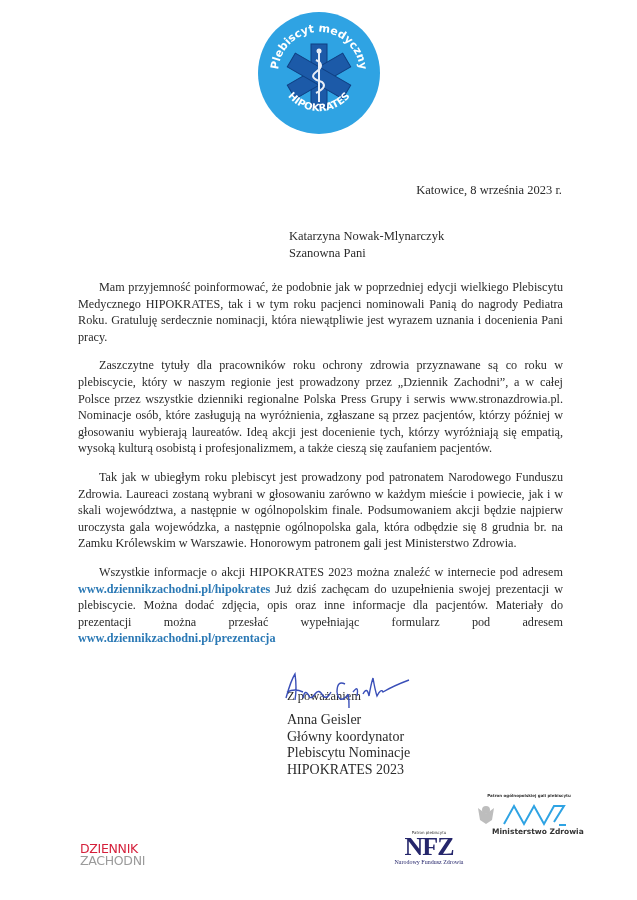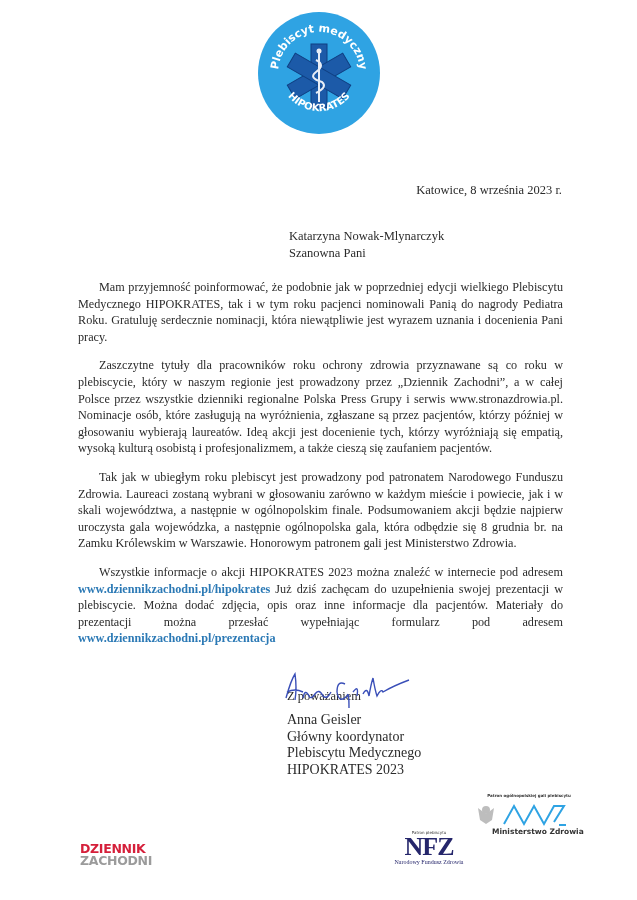--- a/index.html
+++ b/index.html
@@ -9,21 +9,21 @@
   .date { position: absolute; right: 75px; top: 183px; font-size: 12.5px; }
   .addressee { position: absolute; left: 289px; top: 228px; font-size: 12.5px; line-height: 17px; }
   .body { position: absolute; left: 78px; top: 267px; width: 485px; font-size: 12.2px; line-height: 16.6px; }
   .body p { margin: 12px 0 7px 0; text-align: justify; text-indent: 21px; }
   .body p.last { text-align: left; }
   .link { color: #2b79b5; font-weight: bold; }
   .closing { position: absolute; left: 287px; top: 688px; font-size: 12.5px; line-height: 16.5px; }
   .signature { position: absolute; left: 283px; top: 670px; width: 130px; height: 40px; }
   .signer { position: absolute; left: 287px; top: 712px; font-size: 14px; line-height: 16.5px; }
   .dz-logo { position: absolute; left: 80px; top: 843px; font-family: "DejaVu Sans", sans-serif;
-             font-weight: bold; font-size: 12.5px; line-height: 12px; letter-spacing: -0.3px; }
+             font-weight: normal; font-size: 12.5px; line-height: 12px; letter-spacing: -0.3px; }
   .dz-logo .r { color: #d51f3a; display: block; }
   .dz-logo .g { color: #9b9b9b; display: block; }
   .nfz { position: absolute; left: 382px; top: 830px; width: 94px; text-align: center; }
   .nfz .cap { font-family: "DejaVu Sans", sans-serif; font-size: 4px; color: #333; }
   .nfz .big { font-family: "Liberation Serif", serif; font-weight: bold; font-size: 26px; color: #25266b; line-height: 24px; letter-spacing: -1px; }
   .nfz .sub { font-family: "Liberation Serif", serif; font-size: 6px; color: #25266b; }
   .mz { position: absolute; left: 474px; top: 793px; width: 110px; font-weight: bold; }
   .mz .cap { font-family: "DejaVu Sans", sans-serif; font-size: 4px; color: #333; text-align: center; }
   .mz .sub { font-family: "DejaVu Sans", sans-serif; font-size: 7.5px; color: #333; position: absolute; left: 18px; top: 34px; white-space: nowrap; }
 </style>
@@ -71,21 +71,21 @@
 <div class="closing">Z poważaniem</div>
 
 <svg class="signature" viewBox="0 0 130 40">
   <path d="M 3 28 Q 8 10 12 4 Q 14 18 12 30 M 4 22 Q 12 18 20 22 M 20 28 Q 22 18 26 26 Q 28 30 32 24 Q 36 18 40 26 Q 44 30 48 22" fill="none" stroke="#3a4fb8" stroke-width="1.4"></path>
   <path d="M 62 14 Q 54 10 54 22 Q 56 34 64 26 Q 66 20 66 38 M 70 22 Q 76 14 74 26 M 80 24 Q 84 16 86 26 Q 88 14 90 8 Q 92 20 94 26 Q 98 18 100 22 Q 110 16 126 10" fill="none" stroke="#3a4fb8" stroke-width="1.4"></path>
 </svg>
 
 <div class="signer">
   <div>Anna Geisler</div>
   <div>Główny koordynator</div>
-  <div>Plebiscytu Medycznego</div>
+  <div>Plebiscytu Nominacje</div>
   <div>HIPOKRATES 2023</div>
 </div>
 
 <div class="dz-logo">
   <span class="r">DZIENNIK</span>
   <span class="g">ZACHODNI</span>
 </div>
 
 <div class="nfz">
   <div class="cap">Patron plebiscytu</div>

